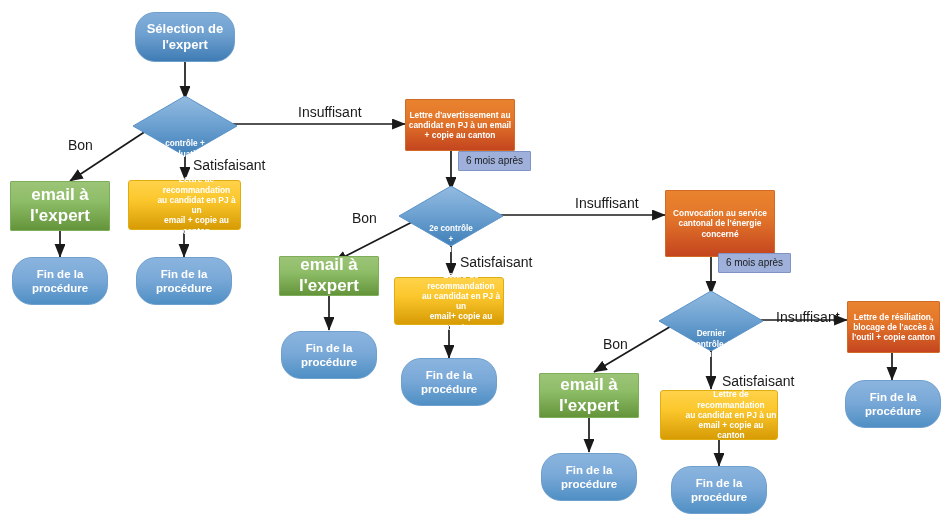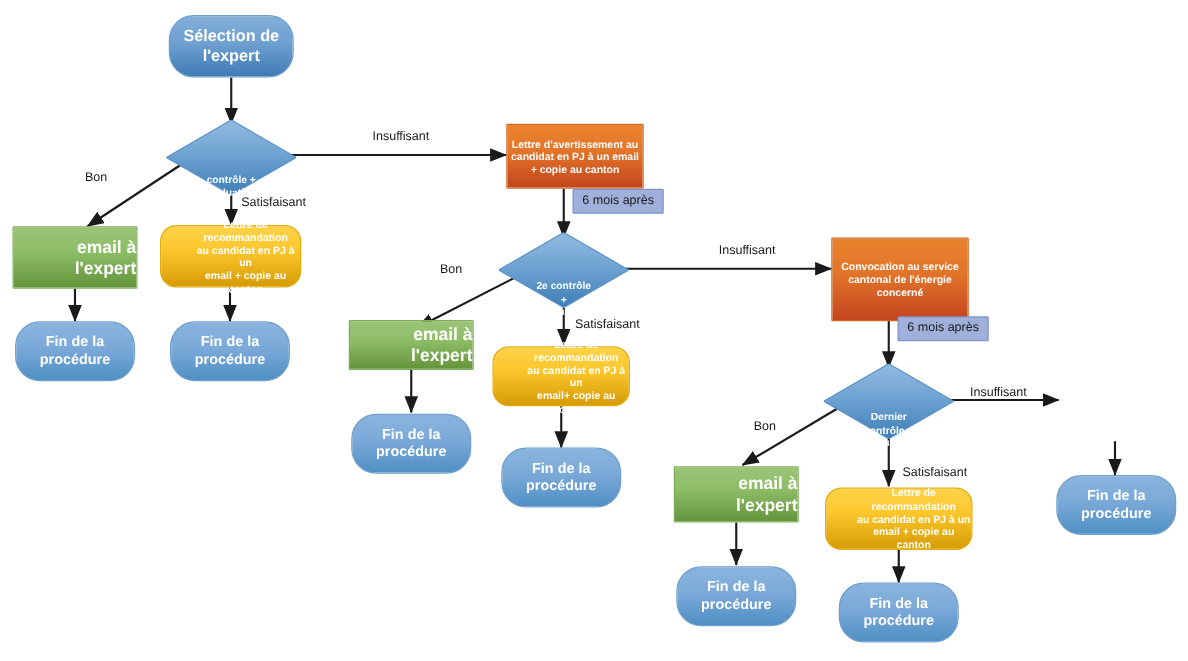--- a/index.html
+++ b/index.html
@@ -42,30 +42,29 @@
     font-size: 11.5px;
   }
   .n-blue.start {
     font-size: 13px;
     background: linear-gradient(to bottom, #83aed9 0%, #6ea0d0 45%, #3f7cb4 100%);
   }
   
   .n-green {
     background: linear-gradient(to bottom, #9cc477 0%, #8ebd68 40%, #64943a 100%);
     border: 1px solid #7fae5a;
-    font-size: 14px;
+    font-size: 17px;
     border-radius: 1px;
-    text-align: right;
   }
   
   .n-yellow {
     background: linear-gradient(to bottom, #ffd24a 0%, #fbc72c 40%, #d79b05 100%);
     border: 1px solid #e0ad10;
     font-size: 8.4px;
-    border-radius: 13px;
+    border-radius: 3px;
     padding-left: 24px;
   }
   
   .n-orange {
     background: linear-gradient(to bottom, #e9832f 0%, #e3762a 40%, #c4451f 100%);
     border: 1px solid #d06a25;
     font-size: 8.4px;
     border-radius: 1px;
   }
   
@@ -93,21 +92,21 @@
     border: 1px solid #7f93c6;
     color: #1b1b1b;
     font-weight: normal;
     font-size: 10px;
     border-radius: 1px;
   }
   
   .edge-label {
     position: absolute;
     color: #1a1a1a;
-    font-size: 10px;
+    font-size: 14px;
     font-family: "Liberation Sans", sans-serif;
     white-space: nowrap;
   }
 </style>
 </head>
 <body>
 
 <div id="canvas">
 
   <svg class="wires" viewBox="0 0 950 529">
@@ -235,20 +234,23 @@
   <div class="node n-blue" style="left:541px; top:453px; width:96px; height:48px;">Fin de la
 procédure</div>
 
   <div class="node n-yellow" style="left:660px; top:390px; width:118px; height:50px;">Lettre de recommandation
 au candidat en PJ à un
 email + copie au canton</div>
 
   <div class="node n-blue" style="left:671px; top:466px; width:96px; height:48px;">Fin de la
 procédure</div>
 
+  <div class="node n-orange" style="left:847px; top:301px; width:93px; height:52px;">Lettre de résiliation,
+blocage de l'accès à
+l'outil + copie canton</div>
 
   <div class="node n-blue" style="left:845px; top:380px; width:96px; height:48px;">Fin de la
 procédure</div>
 
   <div class="edge-label" style="left:68px; top:137px;">Bon</div>
   <div class="edge-label" style="left:298px; top:104px;">Insuffisant</div>
   <div class="edge-label" style="left:193px; top:157px;">Satisfaisant</div>
 
   <div class="edge-label" style="left:352px; top:210px;">Bon</div>
   <div class="edge-label" style="left:575px; top:195px;">Insuffisant</div>

